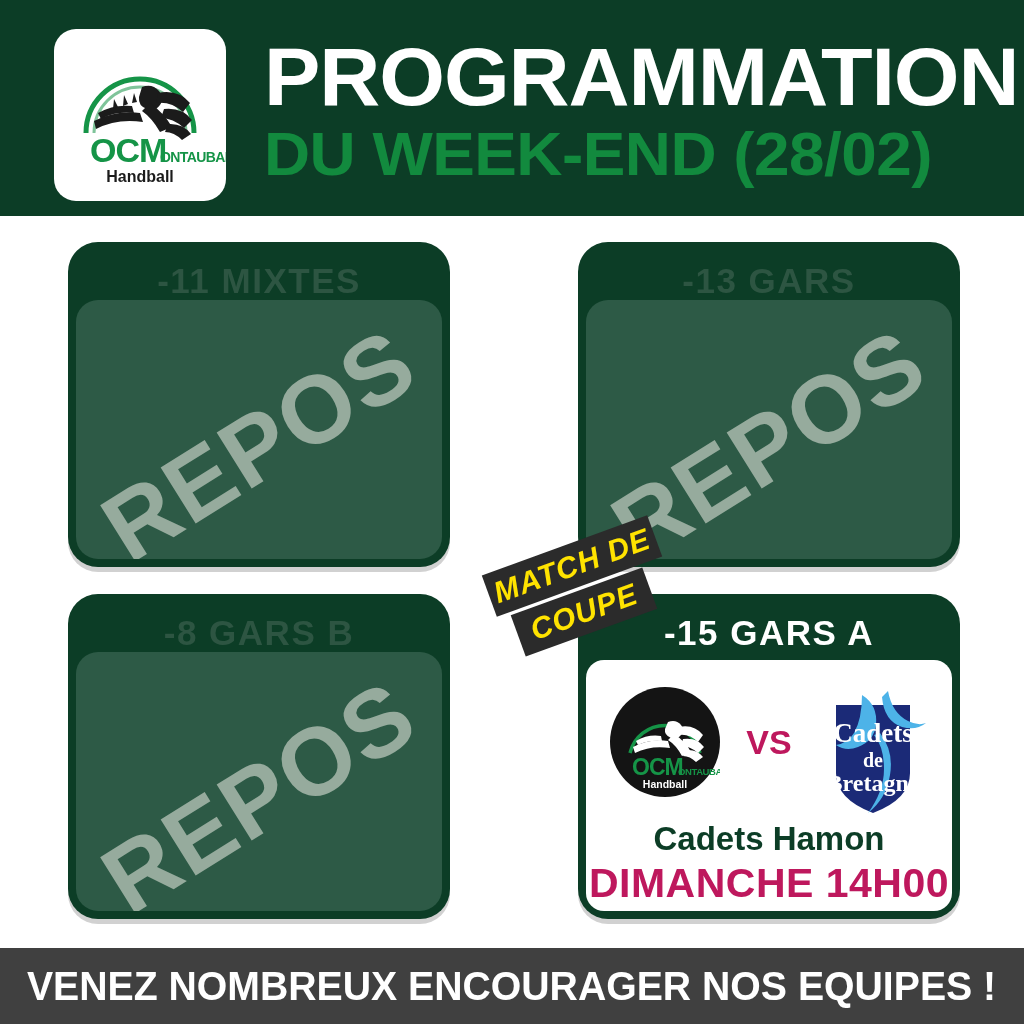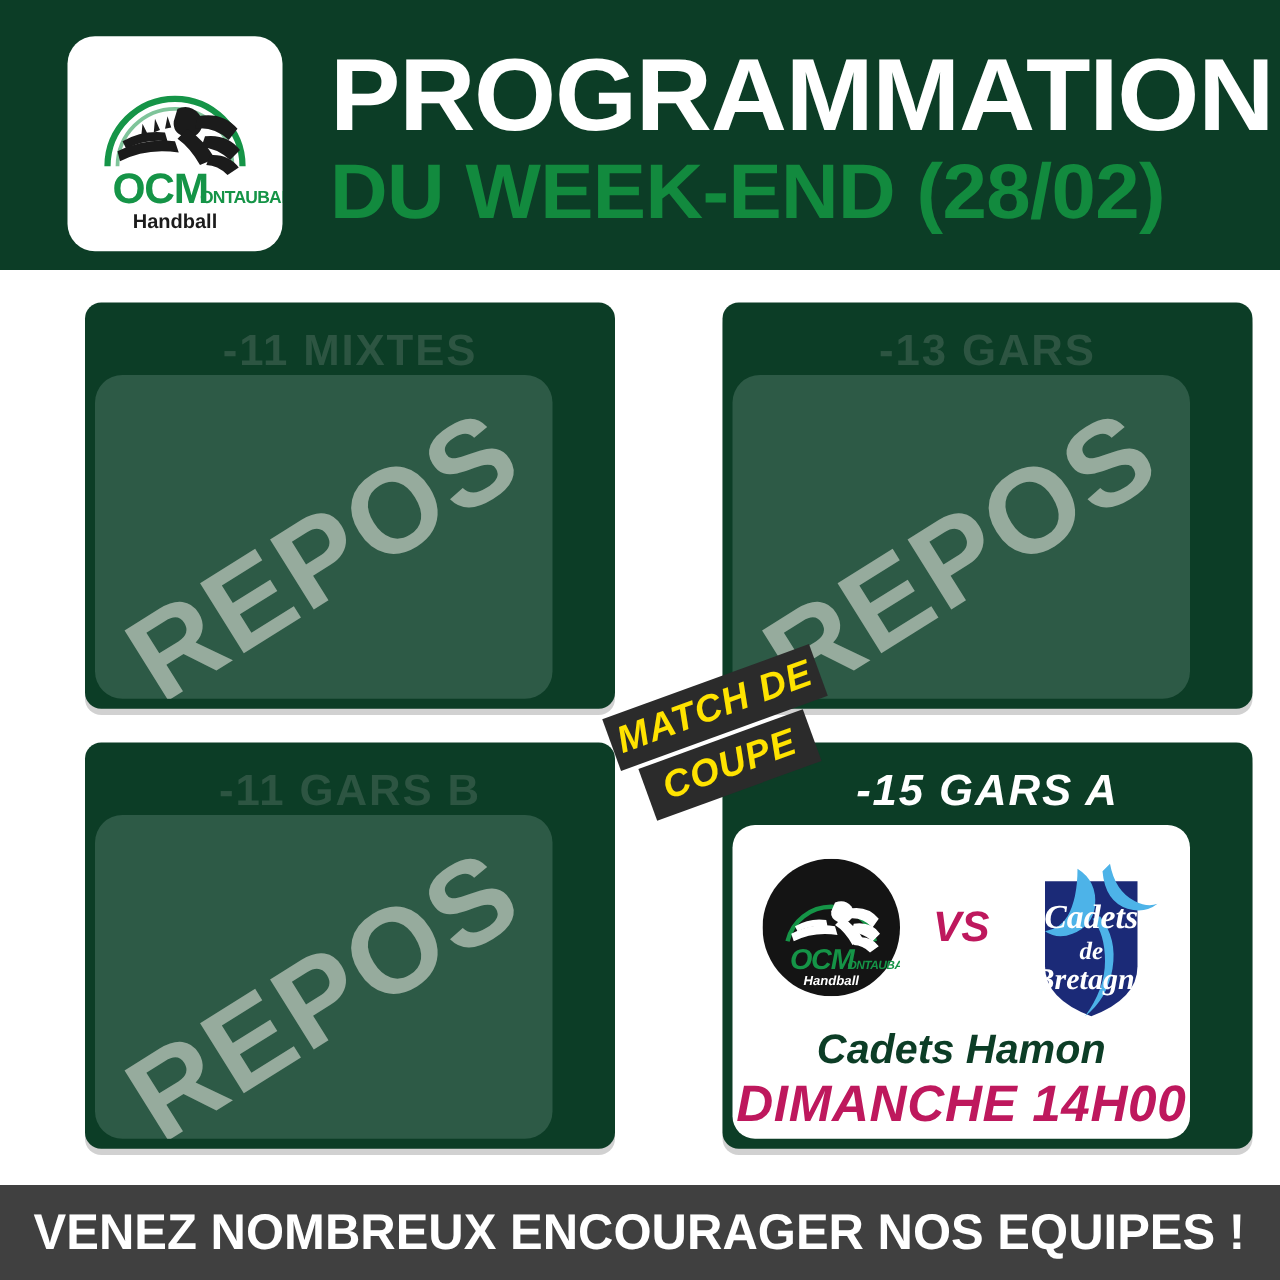--- a/index.html
+++ b/index.html
@@ -60,30 +60,30 @@
     transform: scaleX(1.03);
     transform-origin: left center;
     white-space: nowrap;
   }
 
   
   .grid { position: absolute; left: 0; top: 216px; width: 1024px; height: 732px; }
 
   .card {
     position: absolute;
-    width: 424px; height: 325px;
-    border-radius: 13px;
+    width: 382px; height: 325px;
+    border-radius: 30px;
     background: #0c3d26;
     box-shadow: 0 5px 0 rgba(0,0,0,0.18);
     overflow: hidden;
   }
   .card.c1 { left: 68px;  top: 26px; }
   .card.c2 { left: 578px; top: 26px; }
   .card.c3 { left: 68px;  top: 378px; }
-  .card.c4 { left: 578px; top: 378px; font-style: italic; }
+  .card.c4 { left: 578px; top: 378px; }
 
   .card-head {
     position: absolute;
     left: 0; top: 0;
     width: 100%; height: 78px;
     display: flex; align-items: center; justify-content: center;
     font-weight: 700;
     font-size: 35px;
     letter-spacing: 1.5px;
     z-index: 3;
@@ -230,21 +230,21 @@
     </div>
 
     <div class="card c2">
       <div class="card-head muted">-13 GARS</div>
       <div class="card-body rest">
         <div class="repos-wm">REPOS</div>
       </div>
     </div>
 
     <div class="card c3">
-      <div class="card-head muted">-11 GARS B</div>
+      <div class="card-head muted">-8 GARS B</div>
       <div class="card-body rest">
         <div class="repos-wm">REPOS</div>
       </div>
     </div>
 
     <div class="card c4">
       <div class="card-head bright">-15 GARS A</div>
       <div class="card-body match">
 
         <div class="match-row">

